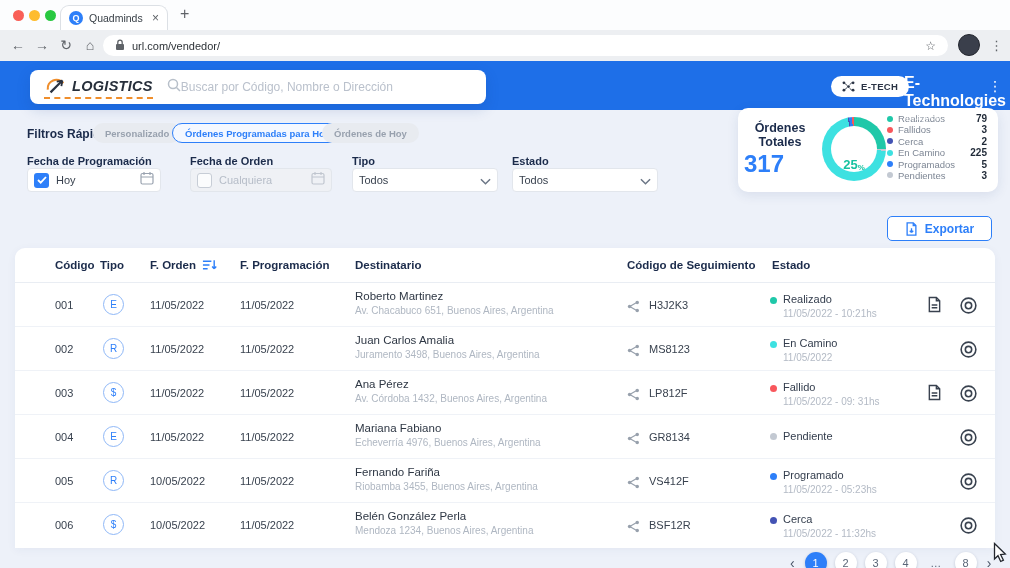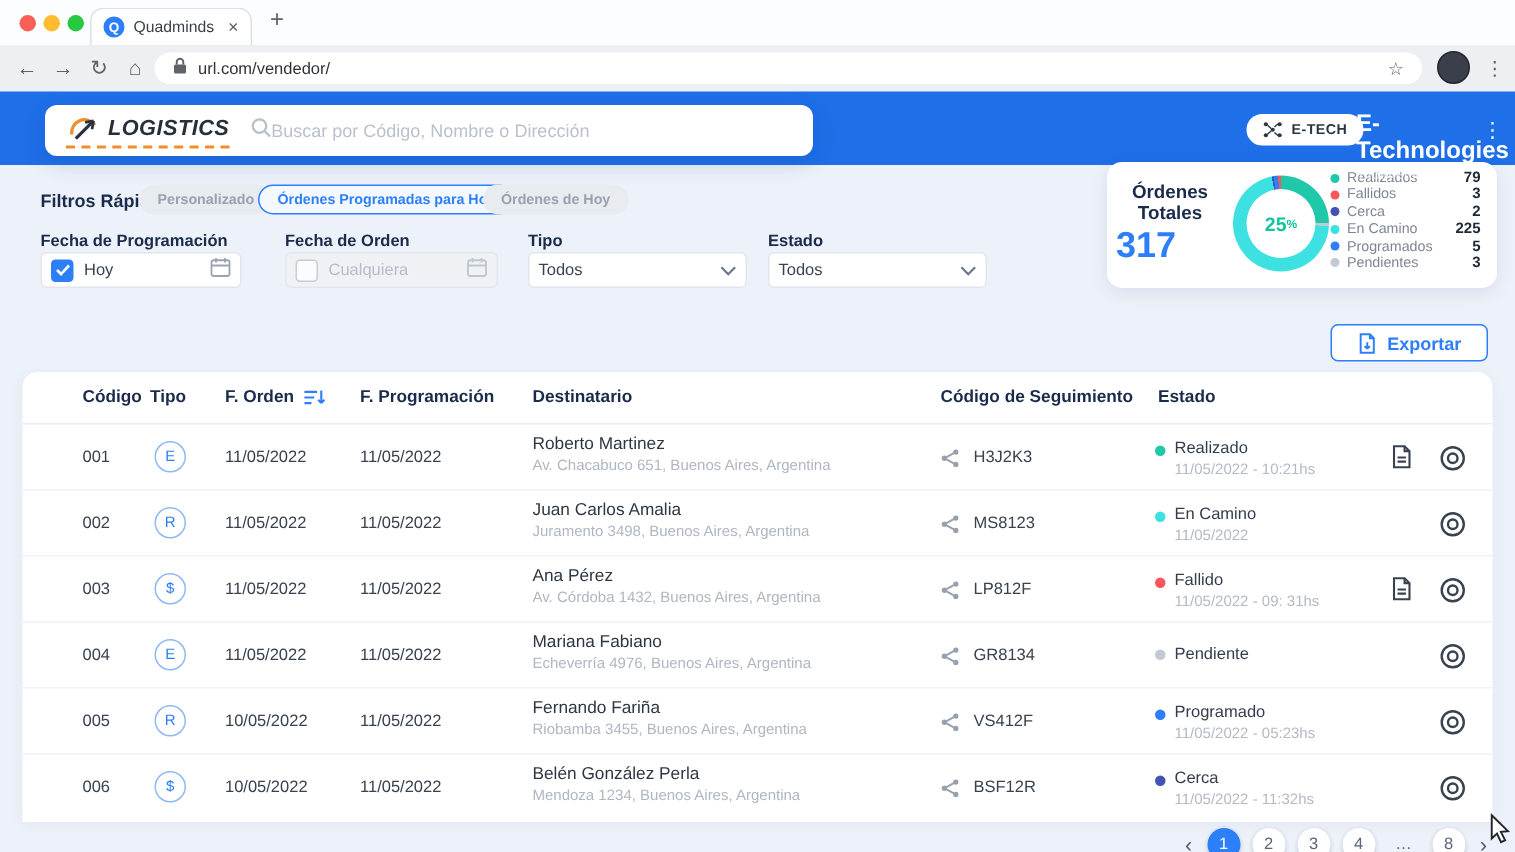--- a/index.html
+++ b/index.html
@@ -19,21 +19,21 @@
   .toolbar { position:absolute; top:30px; left:0; width:1010px; height:31px; background:#EDEFF2; }
   .nav-ic { position:absolute; top:0; height:31px; line-height:31px; font-size:14px; color:#5F6368; text-align:center; width:20px; }
   .omnibox { position:absolute; left:103px; top:5px; width:845px; height:21px; background:#fff; border-radius:11px; display:flex; align-items:center; padding:0 12px; gap:7px; }
   .url-text { font-size:11px; color:#2E3338; flex:1; }
   .star { font-size:12px; color:#5F6368; }
   .avatar { position:absolute; left:958px; top:4px; width:22px; height:22px; border-radius:50%; background:#3A3F4B; border:1.5px solid #23262E; }
   .kebab { position:absolute; left:990px; top:0; height:31px; line-height:31px; font-size:13px; color:#5F6368; }
 
   
   .blue-header { position:absolute; top:61px; left:0; width:1010px; height:49px; background:#1E6FE8; }
-  .brand-card { position:absolute; left:30px; top:70px; width:512px; height:34px; background:#fff; border-radius:8px; box-shadow:0 5px 14px rgba(20,60,140,.18); display:flex; align-items:center; padding:0 14px; gap:14px; z-index:3; }
+  .brand-card { position:absolute; left:30px; top:70px; width:456px; height:34px; background:#fff; border-radius:8px; box-shadow:0 5px 14px rgba(20,60,140,.18); display:flex; align-items:center; padding:0 14px; gap:14px; z-index:3; }
   .logo { display:flex; align-items:center; gap:4px; border-bottom:2px dashed #EF8E2C; padding-bottom:1px; }
   .logo-text { font-size:14.5px; font-weight:bold; font-style:italic; color:#272F3B; letter-spacing:.3px; }
   .search-wrap { display:flex; align-items:center; flex:1; }
   .search-wrap input { border:none; outline:none; flex:1; font-size:12px; color:#39424F; font-family:"Liberation Sans",sans-serif; }
   .search-wrap input::placeholder { color:#BAC1CC; }
   .etech-pill { position:absolute; left:831px; top:76px; height:21px; background:#fff; border-radius:11px; display:flex; align-items:center; gap:6px; padding:0 11px; z-index:3; }
   .etech-pill span { font-size:9.5px; font-weight:bold; color:#2B3445; letter-spacing:.3px; }
   .account { position:absolute; left:904px; top:74px; z-index:3; }
   .account .nm { font-size:16px; font-weight:bold; color:#fff; }
   .account .em { font-size:10px; color:rgba(255,255,255,.72); margin-top:1px; }
@@ -51,21 +51,21 @@
   .f-box.disabled .val { color:#B6BDC8; }
   .cb { width:15px; height:15px; border-radius:3px; flex:none; display:flex; align-items:center; justify-content:center; }
   .cb.on { background:#2D7FF9; }
   .cb.off { border:1.5px solid #C7CDD6; background:#FBFCFD; }
 
   
   .sum-card { position:absolute; left:738px; top:108px; width:260px; height:84px; background:#fff; border-radius:10px; box-shadow:0 3px 12px rgba(30,60,120,.1); }
   .sum-title { position:absolute; left:744px; top:121px; width:72px; text-align:center; font-size:12.5px; font-weight:bold; color:#1B2B4B; line-height:14px; z-index:2; }
   .sum-total { position:absolute; left:744px; top:150px; width:72px; font-size:24px; font-weight:bold; color:#2D7FF9; z-index:2; }
   .donut { position:absolute; left:822px; top:117px; width:64px; height:64px; border-radius:50%; background:#3DE1E1; z-index:2; }
-  .donut .hole { position:absolute; left:9px; top:9px; width:46px; height:46px; border-radius:50%; background:#fff; display:flex; align-items:center; justify-content:center; }
+  .donut .hole { position:absolute; left:9px; top:9px; width:46px; height:46px; border-radius:50%; background:#fff; display:flex; align-items:flex-end; justify-content:center; }
   .donut .cv { font-size:13px; font-weight:bold; color:#16C2A0; }
   .donut .cu { font-size:8px; font-weight:bold; color:#16C2A0; }
   .legend { position:absolute; left:887px; top:113px; width:100px; height:68px; display:flex; flex-direction:column; justify-content:space-between; z-index:2; }
   .lrow { display:flex; align-items:center; gap:5px; }
   .ldot { width:6px; height:6px; border-radius:50%; flex:none; }
   .llab { font-size:9.5px; color:#7D8694; flex:1; white-space:nowrap; }
   .lval { font-size:10px; font-weight:bold; color:#1F2937; }
 
   
   .export-btn { position:absolute; left:887px; top:216px; width:105px; height:25px; background:#fff; border:1.4px solid #2D7FF9; border-radius:5px; display:flex; align-items:center; justify-content:center; gap:7px; color:#2D7FF9; font-size:12px; font-weight:bold; }

